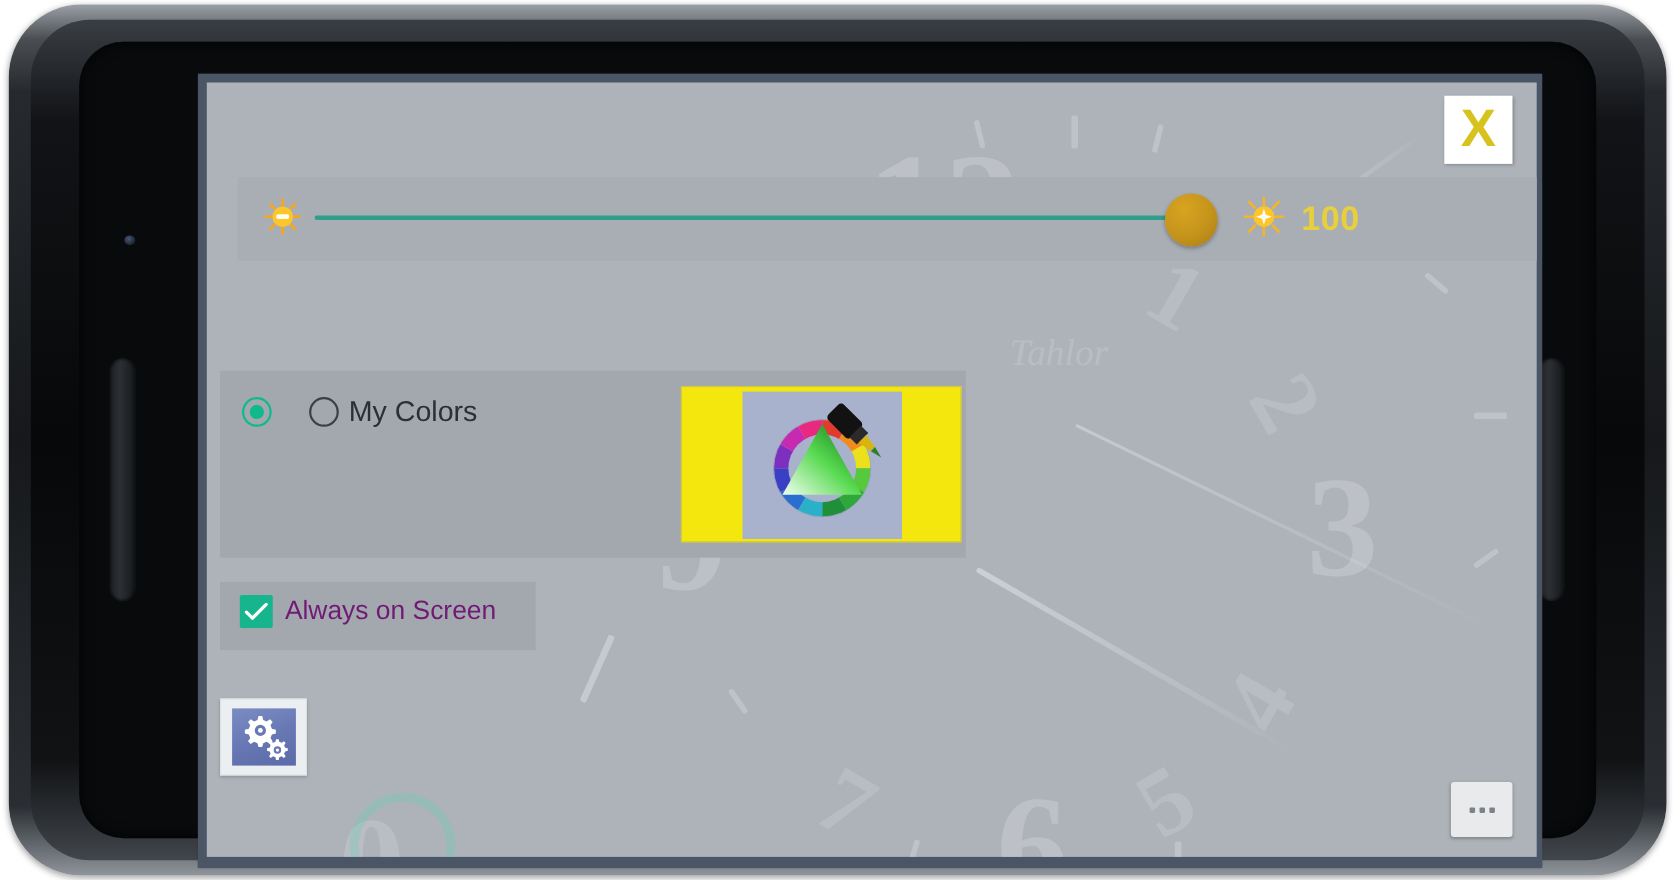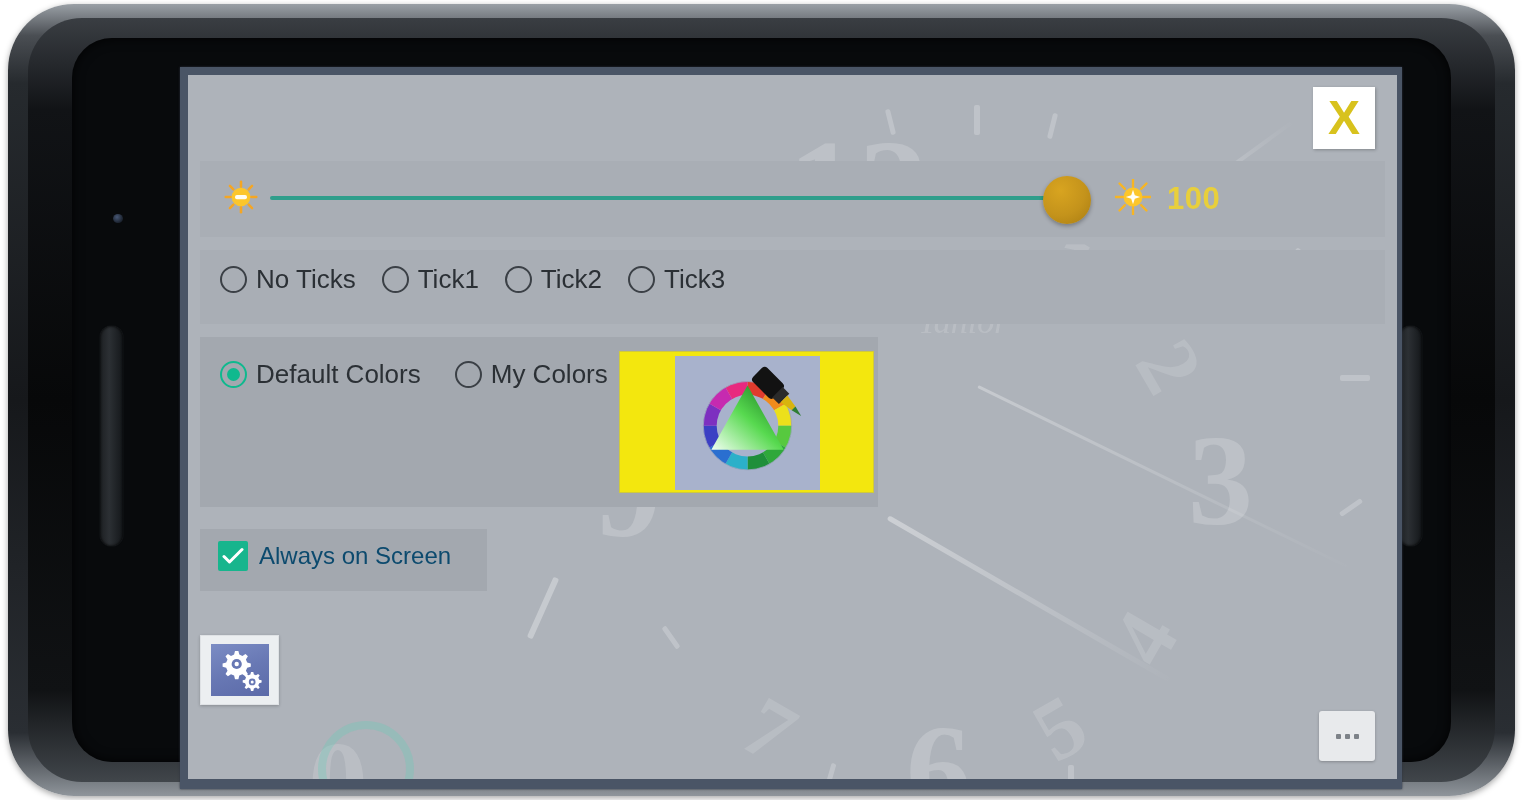--- a/index.html
+++ b/index.html
@@ -108,21 +108,21 @@
   }
   .wm-ray {
     position: absolute; background: linear-gradient(90deg, rgba(255,255,255,.38), rgba(255,255,255,0));
     height: 4px; border-radius: 3px; transform-origin: 0 50%;
   }
 
   
   .panel { position: absolute; background: #9fa4ab; }
 
   #row-slider {
-    left: 12px; top: 86px; width: 1185px; height: 76px;
+    left: 28px; top: 86px; width: 1185px; height: 76px;
     background: #a9aeb5;
   }
   #row-ticks {
     left: 12px; top: 175px; width: 1185px; height: 74px;
     background: #a9aeb5;
   }
   #row-colors {
     left: 12px; top: 262px; width: 678px; height: 170px;
     background: #a3a8af;
   }
@@ -170,21 +170,21 @@
   }
   .radio-gap { width: 26px; }
 
   
   .check-row { position: absolute; left: 18px; top: 12px; display: flex; align-items: center; cursor: pointer; }
   .check-box {
     width: 30px; height: 30px; background: #17b58d; border-radius: 2px;
     display: flex; align-items: center; justify-content: center; flex: 0 0 auto;
   }
   .check-glyph { display: block; }
-  .check-label { margin-left: 11px; font-size: 24px; color: #0c4a6e; white-space: nowrap; }
+  .check-label { margin-left: 11px; font-size: 24px; color: #701a75; white-space: nowrap; }
 
   
   #swatch {
     position: absolute; left: 419px; top: 14px; width: 255px; height: 142px;
     background: #f3e70e;
     border: 1px solid #cfc93d;
   }
   #picker-icon {
     position: absolute; left: 55px; top: 4px; width: 145px; height: 134px;
     background: #a8b2cc;
@@ -315,51 +315,27 @@
                   <line x1="35" y1="5" x2="29" y2="11"></line>
                     <line x1="11" y1="29" x2="5" y2="35"></line>
                 </g>
                 <circle cx="20" cy="20" r="10.5" fill="#fcc62b"></circle>
                 <path d="M20 12 L22 18 L28 20 L22 22 L20 28 L18 22 L12 20 L18 18 Z" fill="#fffef7"></path>
               </svg>
 
               <div class="slider-value">100</div>
             </div>
 
-            <div class="panel" id="row-ticks">
-              <div class="radio-row" id="ticks-group">
-                <div class="radio-item">
-                  <div class="radio-mark"></div>
-                  <div class="radio-label">No Ticks</div>
-                </div>
-                <div class="radio-gap"></div>
-                <div class="radio-item">
-                  <div class="radio-mark"></div>
-                  <div class="radio-label">Tick1</div>
-                </div>
-                <div class="radio-gap"></div>
-                <div class="radio-item">
-                  <div class="radio-mark"></div>
-                  <div class="radio-label">Tick2</div>
-                </div>
-                <div class="radio-gap"></div>
-                <div class="radio-item">
-                  <div class="radio-mark"></div>
-                  <div class="radio-label">Tick3</div>
-                </div>
-              </div>
-            </div>
 
             <div class="panel" id="row-colors">
               <div class="radio-row" id="colors-group">
                 <div class="radio-item">
                   <div class="radio-mark on">
                     <div class="radio-dot"></div>
                   </div>
-                  <div class="radio-label">Default Colors</div>
                 </div>
                 <div class="radio-gap" style="width:34px;"></div>
                 <div class="radio-item">
                   <div class="radio-mark"></div>
                   <div class="radio-label">My Colors</div>
                 </div>
               </div>
 
               <div id="swatch">
                 <div id="picker-icon">

